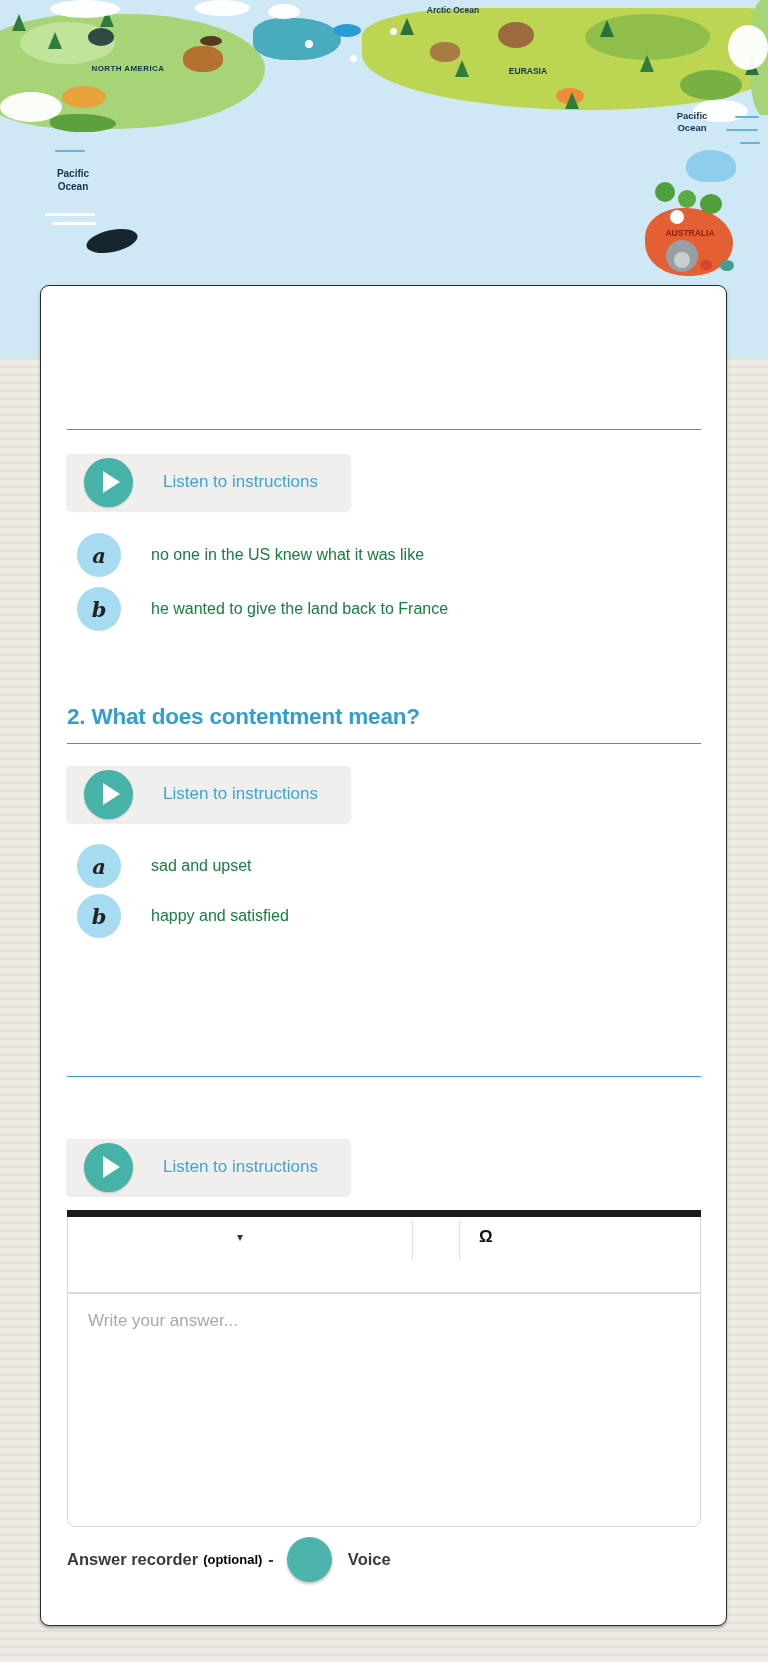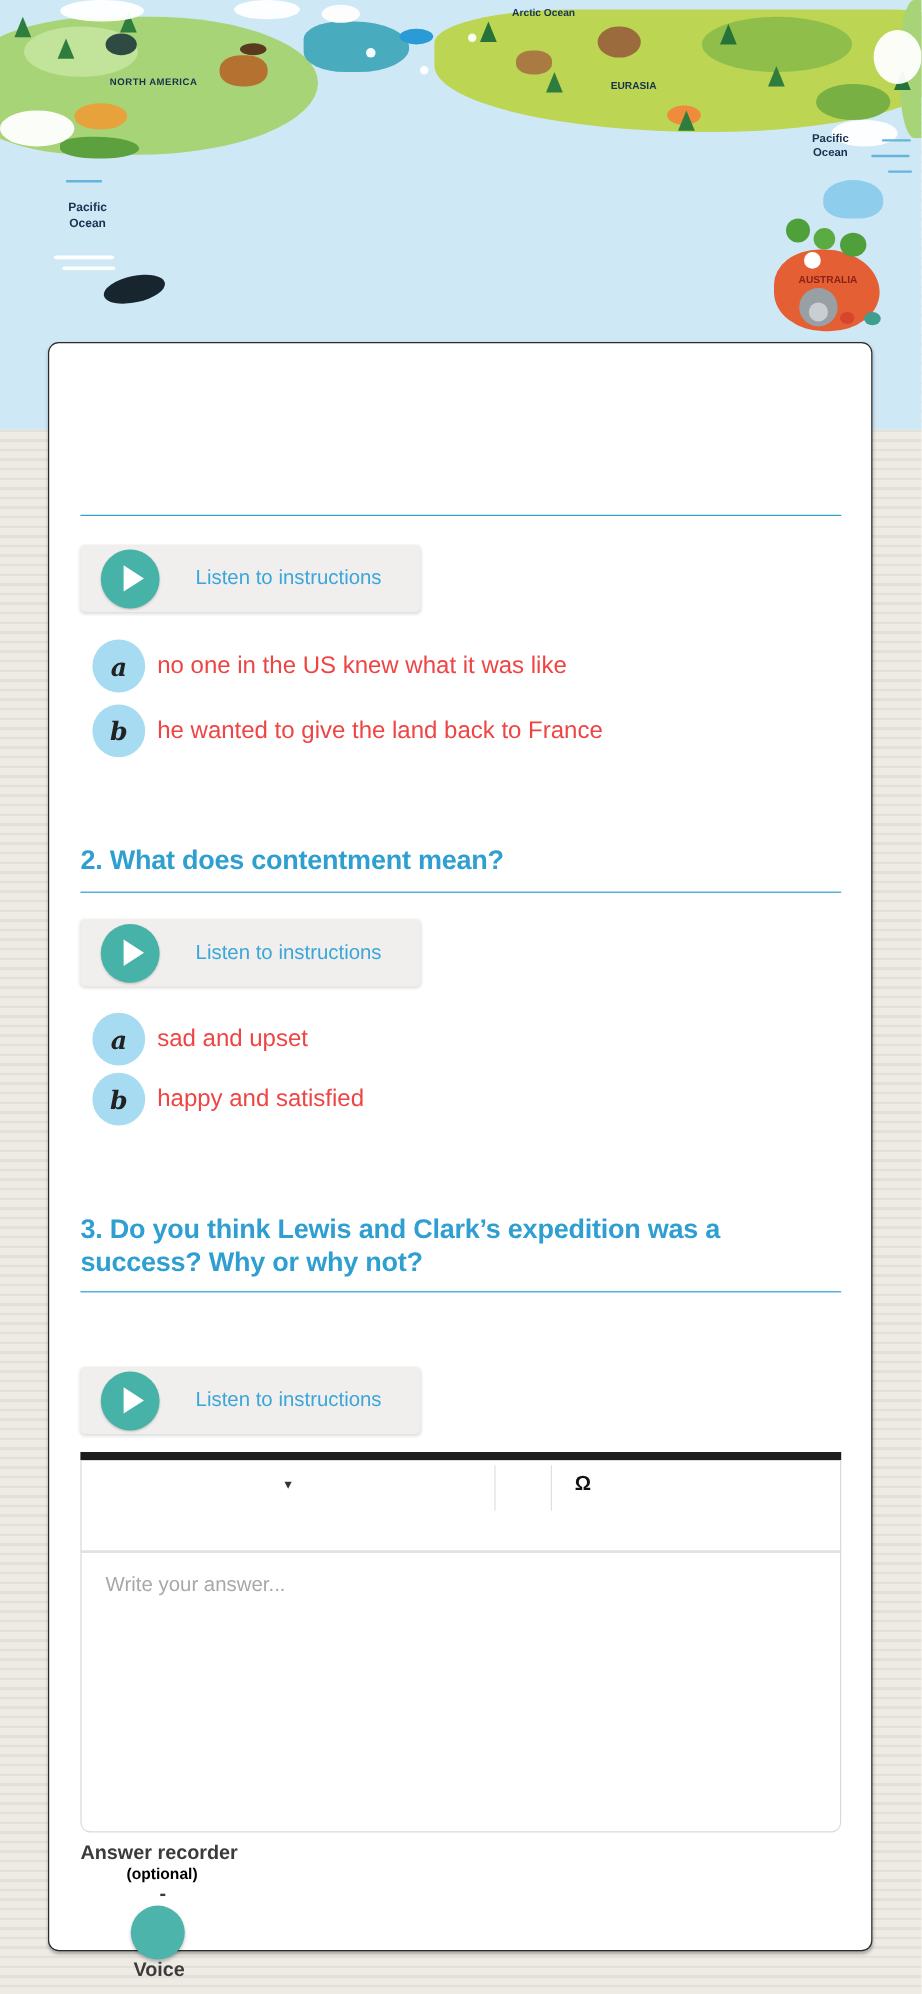--- a/index.html
+++ b/index.html
@@ -54,21 +54,21 @@
     box-shadow:0 1px 2px rgba(0,0,0,.2); }
   .play-tri { width:0; height:0; border-top:11px solid transparent;
     border-bottom:11px solid transparent; border-left:17px solid #fff; margin-left:5px; }
   .listen-label { color:#3ba6d9; font-size:17px; margin-left:30px; }
 
   .opt { position:absolute; left:36px; display:flex; align-items:center; height:44px; }
   .opt-circle { width:44px; height:44px; border-radius:50%; background:#a6dbf2;
     display:flex; align-items:center; justify-content:center; flex:0 0 auto; cursor:pointer; }
   .opt-letter { font-family:"DejaVu Serif", serif; font-style:italic; font-weight:bold;
     font-size:21px; color:#222; }
-  .opt-text { margin-left:10px; color:#ef4444; font-size:20px; }
+  .opt-text { margin-left:30px; color:#15803d; font-size:16px; }
 
   
   .editor { position:absolute; left:26px; top:924px; width:634px; height:318px; }
   .editor-topbar { height:7px; background:#1c1c1c; }
   .editor-toolbar { height:76px; background:#fff;
     border-left:1px solid #d9d9d9; border-right:1px solid #d9d9d9;
     border-bottom:1px solid #d9d9d9; display:flex; align-items:flex-start; }
   .tb-cell { height:40px; display:flex; align-items:center; justify-content:center; }
   .tb-dd { width:344px; cursor:pointer; }
   .caret { font-size:12px; color:#333; }
@@ -77,21 +77,21 @@
   .tb-omega { padding-left:19px; cursor:pointer; }
   .omega { font-size:17px; font-weight:600; color:#111; }
   .editor-text { display:block; width:634px; height:234px; resize:none; outline:none;
     border:1px solid #d9d9d9; border-top:1px solid #d9d9d9;
     border-radius:0 0 8px 8px; padding:17px 20px; font-family:inherit;
     font-size:17px; color:#333; background:#fff; }
   .editor-text::placeholder { color:#a8a8a8; }
 
   
   .recorder { position:absolute; left:26px; top:1249px; height:48px;
-    display:flex; align-items:center;flex-direction:column; }
+    display:flex; align-items:center; }
   .rec-label { font-size:16.5px; font-weight:bold; color:#3b3b3b; }
   .rec-opt { font-size:13px; font-weight:bold; color:#000000; margin-left:5px; }
   .rec-dash { font-size:16.5px; font-weight:bold; color:#3b3b3b; margin-left:6px; }
   .rec-circle { width:45px; height:45px; border-radius:50%; background:#4cb4aa;
     margin-left:13px; margin-right:16px; cursor:pointer;
     box-shadow:0 2px 3px rgba(0,0,0,.25); flex:0 0 auto; }
   .rec-voice { font-size:16.5px; font-weight:bold; color:#3b3b3b; }
 </style>
 </head>
 <body>
@@ -198,21 +198,20 @@
       </span>
     <span class="opt-text">sad and upset</span>
   </div>
   <div class="opt" style="top:608px;">
     <span class="opt-circle">
       <span class="opt-letter">b</span>
       </span>
     <span class="opt-text">happy and satisfied</span>
   </div>
 
-  <h2 class="q-title" style="top:725px;">3. Do you think Lewis and Clark’s expedition was a success? Why or why not?</h2>
   <div class="q-rule" style="top:790px;"></div>
   <button class="listen-btn" style="top:853px;">
     <span class="play-circle">
         <span class="play-tri"></span>
       </span>
     <span class="listen-label">Listen to instructions</span>
   </button>
 
   <div class="editor">
     <div class="editor-topbar"></div>

